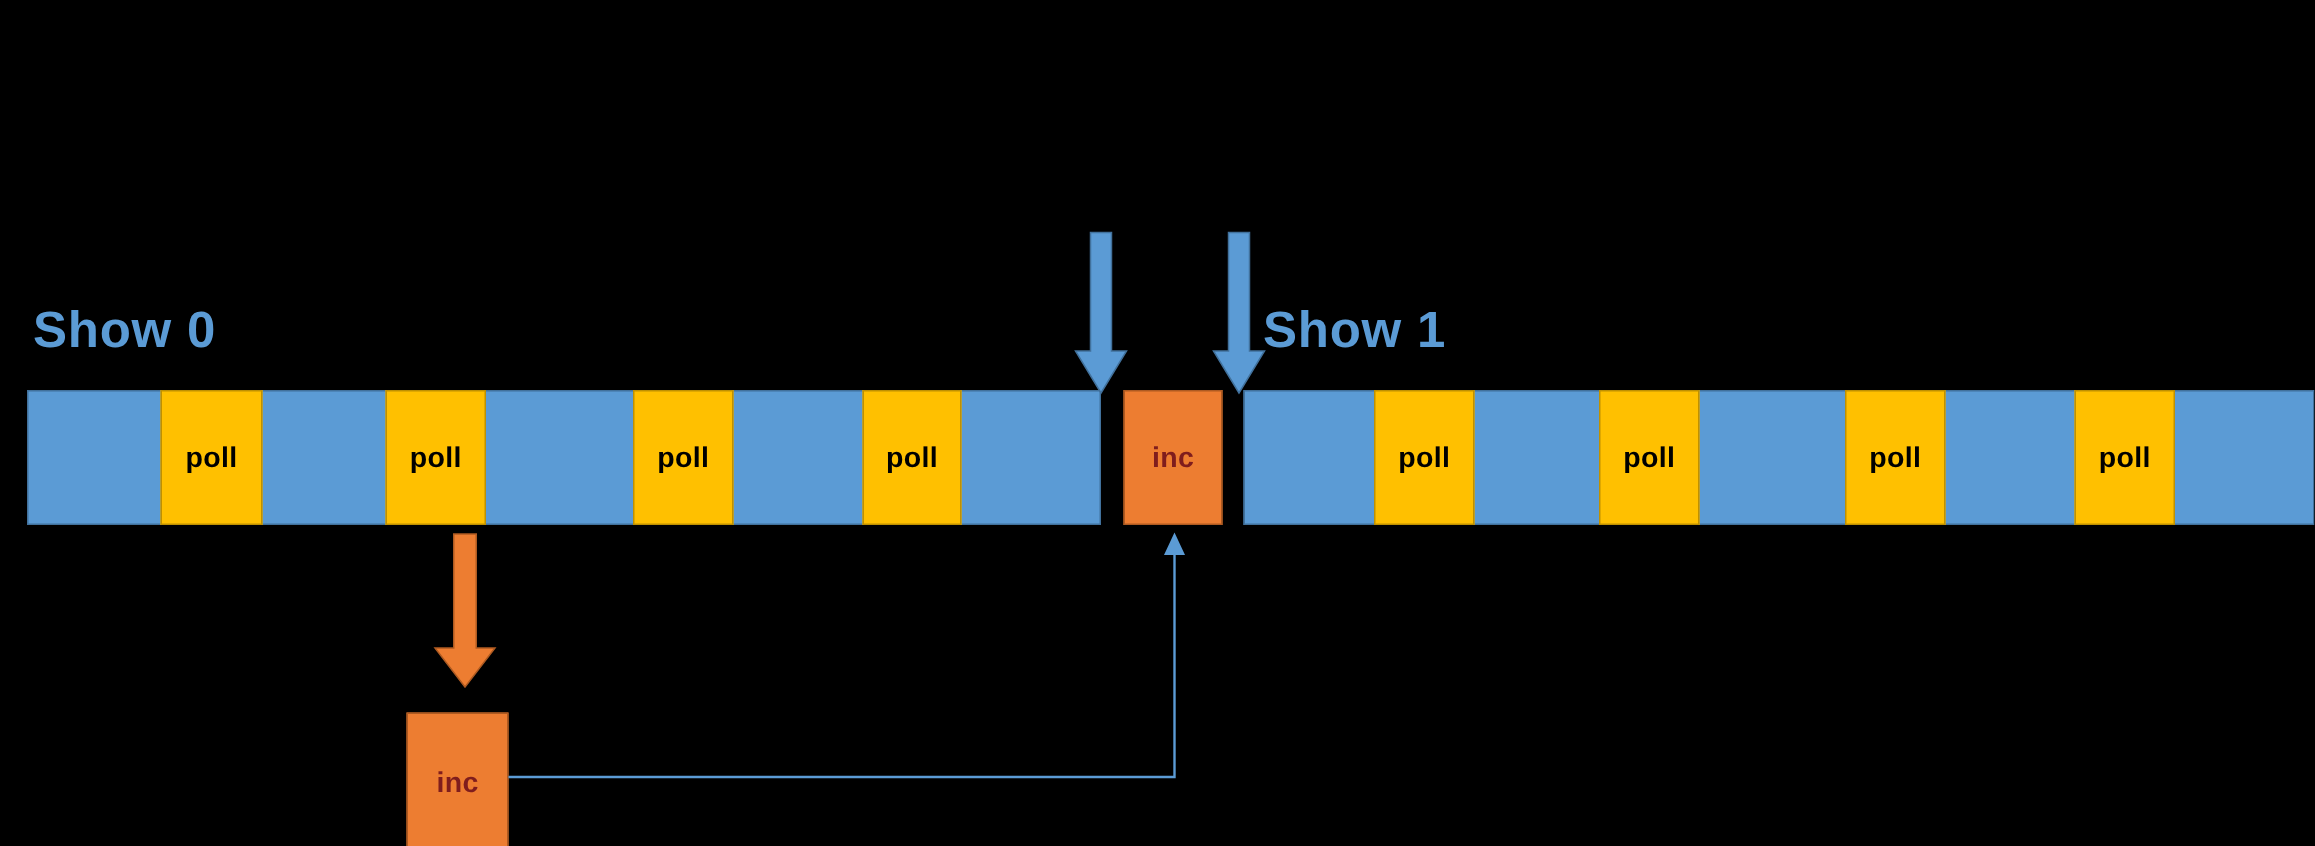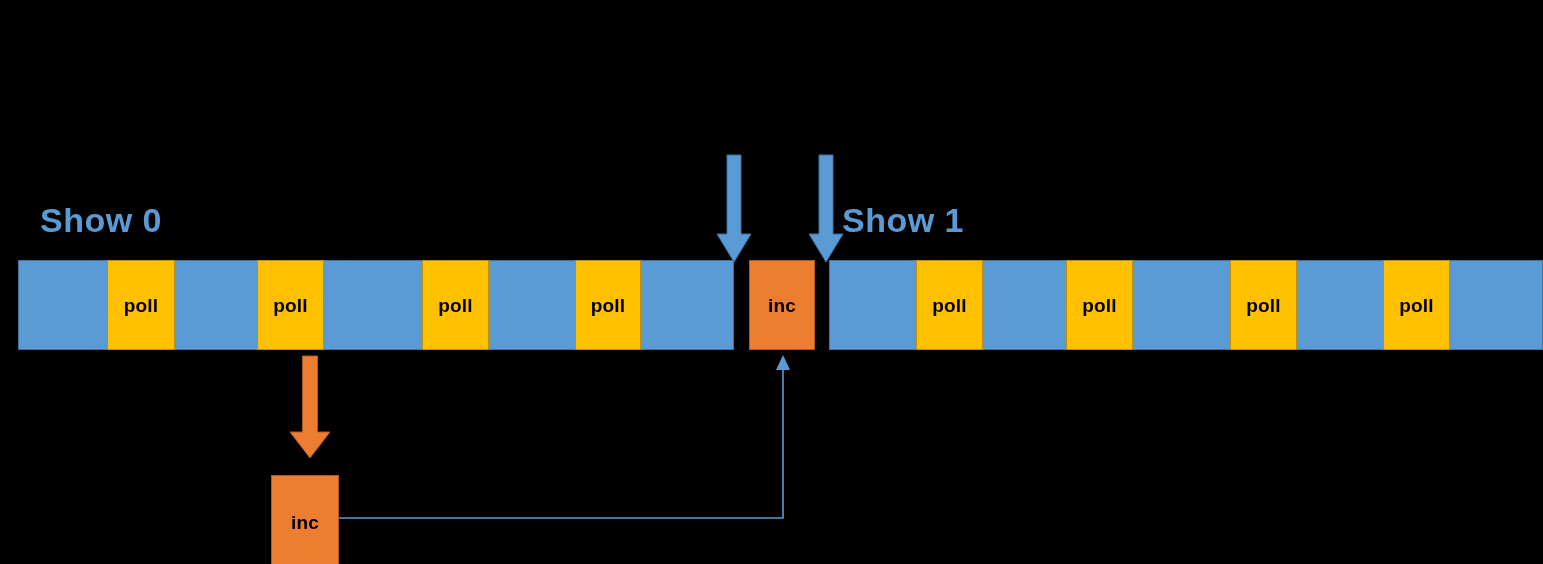--- a/index.html
+++ b/index.html
@@ -39,21 +39,21 @@
     font-weight: bold;
   }
   .cell-poll {
     background: #FFC000;
     border: 1px solid #BF9000;
     color: #000000;
   }
   .cell-inc {
     background: #ED7D31;
     border: 1px solid #AE5A21;
-    color: #000000;
+    color: #7f1d1d;
   }
 
   
   .caption {
     position: absolute;
     color: #5B9BD5;
     font-size: 34px;
     font-weight: bold;
     line-height: 1;
     white-space: nowrap;
@@ -68,21 +68,21 @@
     width: 1543px;
     height: 564px;
     pointer-events: none;
   }
 </style>
 </head>
 <body>
 
 <div id="stage">
 
-  <div class="caption" id="caption-0" style="left:22px; top:203px;margin-left:18px;">Show 0</div>
+  <div class="caption" id="caption-0" style="left:22px; top:203px;">Show 0</div>
 
   <div class="caption" id="caption-1" style="left:842px; top:203px;">Show 1</div>
 
   <div class="track" id="track-0" style="left: 18px; top: 260px; width: 716px; height: 90px; background: rgb(91, 155, 213); border-color: rgb(65, 113, 156);"></div>
 
   <div class="track" id="track-1" style="left: 829px; top: 260px; width: 714px; height: 90px; background: rgb(91, 155, 213); border-color: rgb(65, 113, 156);"></div>
 
   <div id="cells-layer">
       <div class="cell cell-poll" style="left: 107px; top: 260px; width: 68px; height: 90px;">poll</div>
       <div class="cell cell-poll" style="left: 257px; top: 260px; width: 67px; height: 90px;">poll</div>

